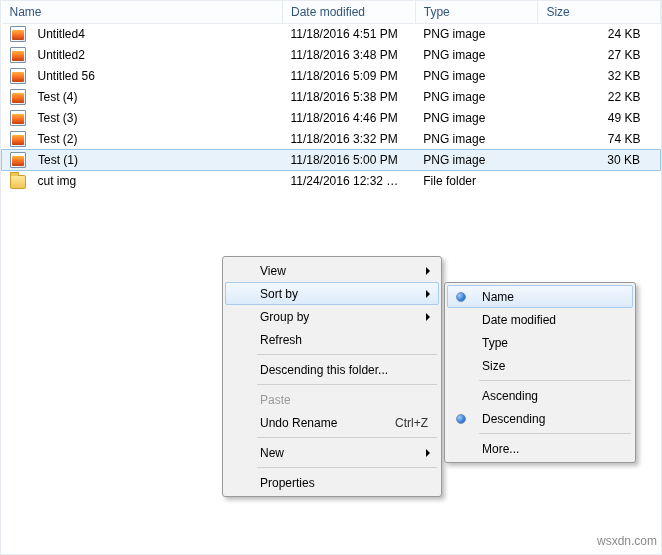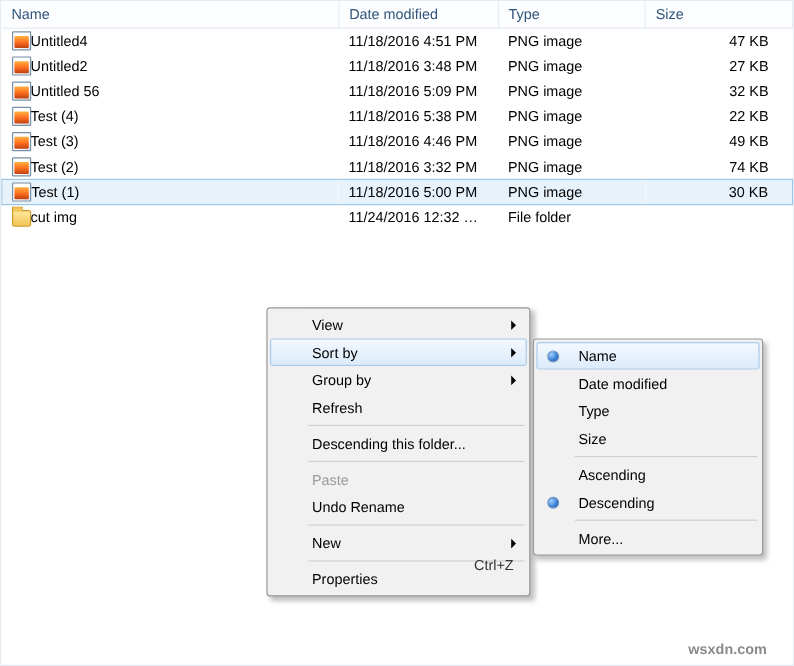--- a/index.html
+++ b/index.html
@@ -39,21 +39,21 @@
       text-overflow: ellipsis;
     }
     .file-table td.col-size { text-align: right; padding-right: 20px; }
     .file-row.selected td {
       background: #e8f2fb;
       border-top: 1px solid #9bc7e8;
       border-bottom: 1px solid #9bc7e8;
     }
     .file-row.selected td:first-child { border-left: 1px solid #9bc7e8; margin-top: 12px; }
     .file-row.selected td:last-child { border-right: 1px solid #9bc7e8; }
-    .file-name-cell { display: flex; align-items: center; gap: 0; }
+    .file-name-cell { display: flex; align-items: center; gap: 12px; }
     .icon { width: 16px; height: 16px; display: inline-flex; align-items: center; justify-content: center; flex-shrink: 0; }
     .png-icon {
       width: 16px; height: 16px;
       display: inline-block;
       position: relative;
     }
     .png-icon::before {
       content: '';
       position: absolute; inset: 0;
       background: linear-gradient(135deg, #fff 0%, #fff 60%, #d7e3ef 100%);
@@ -120,34 +120,32 @@
     .submenu-arrow {
       position: absolute; right: 8px; top: 50%; transform: translateY(-50%);
       width: 0; height: 0;
       border-top: 4px solid transparent;
       border-bottom: 4px solid transparent;
       border-left: 4px solid #000;
     }
     .menu-shortcut {
       position: absolute; right: 10px; top: 50%; transform: translateY(-50%);
       color: #333;
-      margin-top: 48px;
     }
     .radio-dot {
       position: absolute; left: 8px; top: 50%; transform: translateY(-50%);
       width: 10px; height: 10px; border-radius: 50%;
       background: radial-gradient(circle at 30% 30%, #9fd0ff 0%, #3a7fd5 60%, #2a5aa0 100%);
       border: 1px solid #6a90c0;
     }
     .watermark {
       position: absolute;
-      right: 22px; bottom: 6px;
+      right: 4px; bottom: 6px;
       font-size: 12px;
       color: #8a8a8a;
-      font-weight: bold;
     }
   </style>
 </head>
 <body>
 
 <table class="file-table">
   <thead>
     <tr>
       <th class="col-name">Name</th>
       <th class="col-date">Date modified</th>
@@ -160,21 +158,21 @@
         <td class="col-name">
           <div class="file-name-cell">
             <span class="icon">
               <span class="png-icon"></span>
             </span>
             <span>Untitled4</span>
           </div>
         </td>
         <td class="col-date">11/18/2016 4:51 PM</td>
         <td class="col-type">PNG image</td>
-        <td class="col-size">47 KB</td>
+        <td class="col-size">24 KB</td>
       </tr>
       <tr class="file-row">
         <td class="col-name">
           <div class="file-name-cell">
             <span class="icon">
               <span class="png-icon"></span>
             </span>
             <span>Untitled2</span>
           </div>
         </td>

